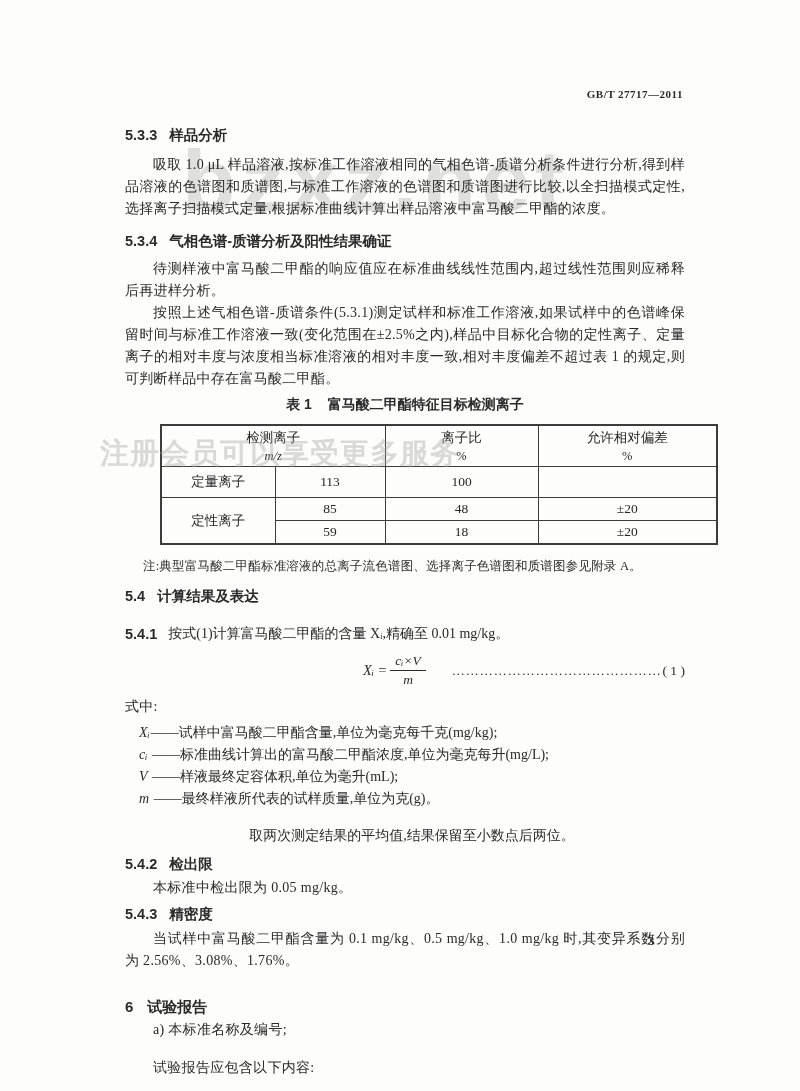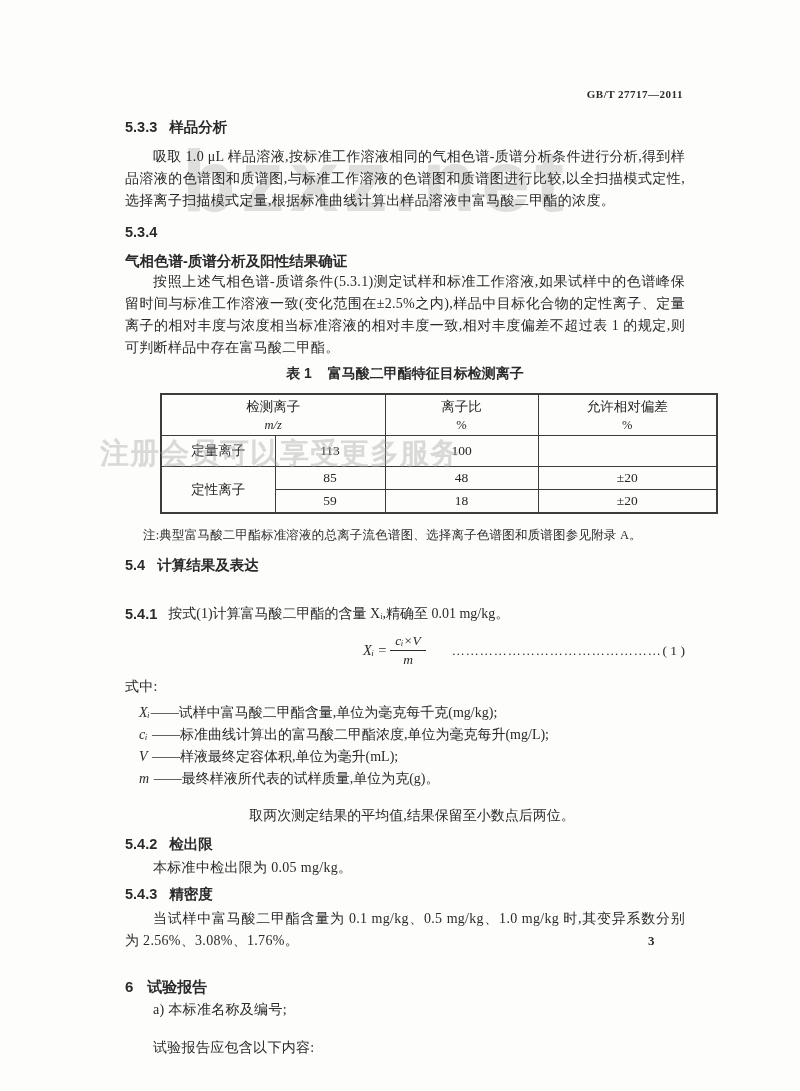--- a/index.html
+++ b/index.html
@@ -13,22 +13,22 @@
   .wm-promo{position:absolute;left:100px;top:434px;z-index:3;
     font-family:"Liberation Sans","DejaVu Sans",sans-serif;font-weight:700;font-size:29px;
     letter-spacing:1px;color:rgba(168,168,168,0.42);white-space:nowrap;}
 
   .content{position:absolute;left:125px;top:88px;width:560px;z-index:2;}
 
   .doc-header{text-align:right;font-weight:700;font-size:11px;letter-spacing:.5px;padding-right:2px;}
 
   .hd{font-family:"Liberation Sans","DejaVu Sans",sans-serif;font-weight:700;font-size:14.5px;
       display:flex;gap:12px;align-items:baseline;}
-  .h533{margin-top:18px;}
-  .h534{margin-top:12px;flex-direction:column;}
+  .h533{margin-top:26px;}
+  .h534{margin-top:12px;}
   .h54{margin-top:12px;}
   .h542{margin-top:9px;}
   .h543{margin-top:6px;}
   .h6{margin-top:26px;font-size:15px;gap:14px;}
 
   .body{font-size:14px;line-height:22px;margin:0;text-align:justify;letter-spacing:.3px;}
   .ind{text-indent:2em;}
   .p1{margin-top:9px;}
   .p2{margin-top:7px;}
   .p3{margin-top:0;}
@@ -45,21 +45,21 @@
       font-size:13.5px;color:#262626;table-layout:fixed;margin-left:35px;}
   table.t1 td{border:1px solid #3c3c3c;text-align:center;padding:1px 3px;vertical-align:middle;}
   table.t1 .thead td{height:38px;}
   table.t1 .thead .sub{font-size:12.5px;margin-top:2px;}
   table.t1 .thead .it{font-style:italic;font-family:"Liberation Serif",serif;}
   table.t1 .r1 td{height:28px;}
   table.t1 .r2 td,table.t1 .r3 td{height:20px;}
 
   .note{margin:13px 0 0 18px;font-size:12.5px;line-height:17px;letter-spacing:.2px;}
 
-  .line541{margin-top:28px;font-size:14px;line-height:22px;display:flex;gap:11px;}
+  .line541{margin-top:17px;font-size:14px;line-height:22px;display:flex;gap:11px;}
   .line541 .num{font-family:"Liberation Sans","DejaVu Sans",sans-serif;font-weight:700;font-size:14.5px;}
 
   .formula-row{margin-top:8px;display:flex;align-items:center;font-size:14.5px;}
   .f-sp{width:238px;flex:none;}
   .f-expr{display:flex;align-items:center;font-style:italic;}
   .f-eq{margin:0 4px;font-style:normal;}
   .frac{display:inline-flex;flex-direction:column;text-align:center;line-height:16px;font-size:13.5px;}
   .frac .fnum{border-bottom:1px solid #2a2a2a;padding:0 5px 1px;}
   .frac .fden{padding-top:1px;}
   .f-dots{flex:1;overflow:hidden;white-space:nowrap;text-align:right;font-size:13px;letter-spacing:1px;margin-left:26px;}
@@ -88,20 +88,21 @@
     <div class="hd h533">
       <span>5.3.3</span>
       <span>样品分析</span>
     </div>
     <p class="body ind p1">吸取 1.0 μL 样品溶液,按标准工作溶液相同的气相色谱-质谱分析条件进行分析,得到样品溶液的色谱图和质谱图,与标准工作溶液的色谱图和质谱图进行比较,以全扫描模式定性,选择离子扫描模式定量,根据标准曲线计算出样品溶液中富马酸二甲酯的浓度。</p>
 
     <div class="hd h534">
       <span>5.3.4</span>
       <span>气相色谱-质谱分析及阳性结果确证</span>
     </div>
+    <p class="body ind p2">待测样液中富马酸二甲酯的响应值应在标准曲线线性范围内,超过线性范围则应稀释后再进样分析。</p>
     <p class="body ind p3">按照上述气相色谱-质谱条件(5.3.1)测定试样和标准工作溶液,如果试样中的色谱峰保留时间与标准工作溶液一致(变化范围在±2.5%之内),样品中目标化合物的定性离子、定量离子的相对丰度与浓度相当标准溶液的相对丰度一致,相对丰度偏差不超过表 1 的规定,则可判断样品中存在富马酸二甲酯。</p>
 
     <div class="tbl-title">
       <span>表 1</span>
       <span class="cap">富马酸二甲酯特征目标检测离子</span>
     </div>
 
     <table class="t1">
       <colgroup>
         <col style="width:114px">

